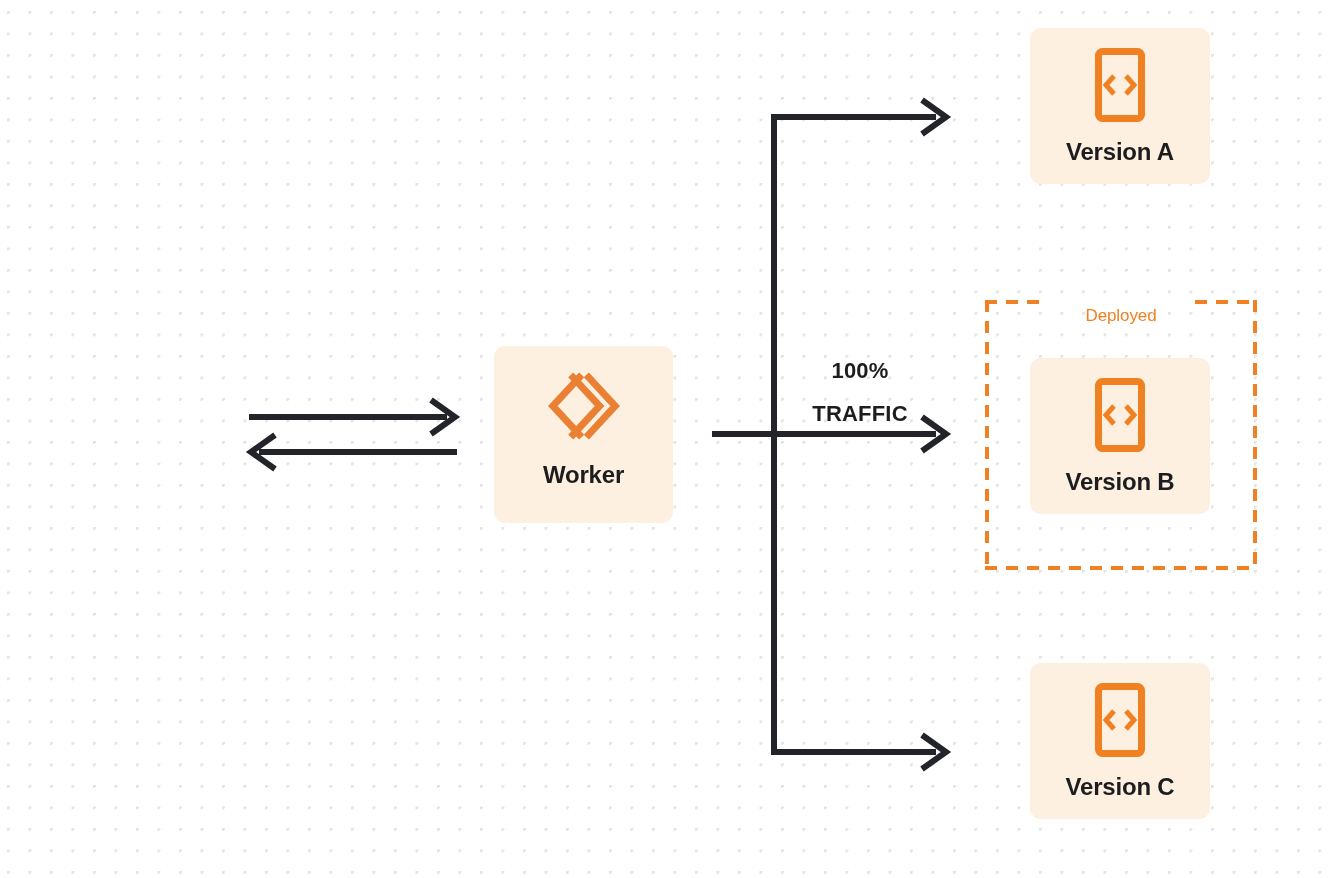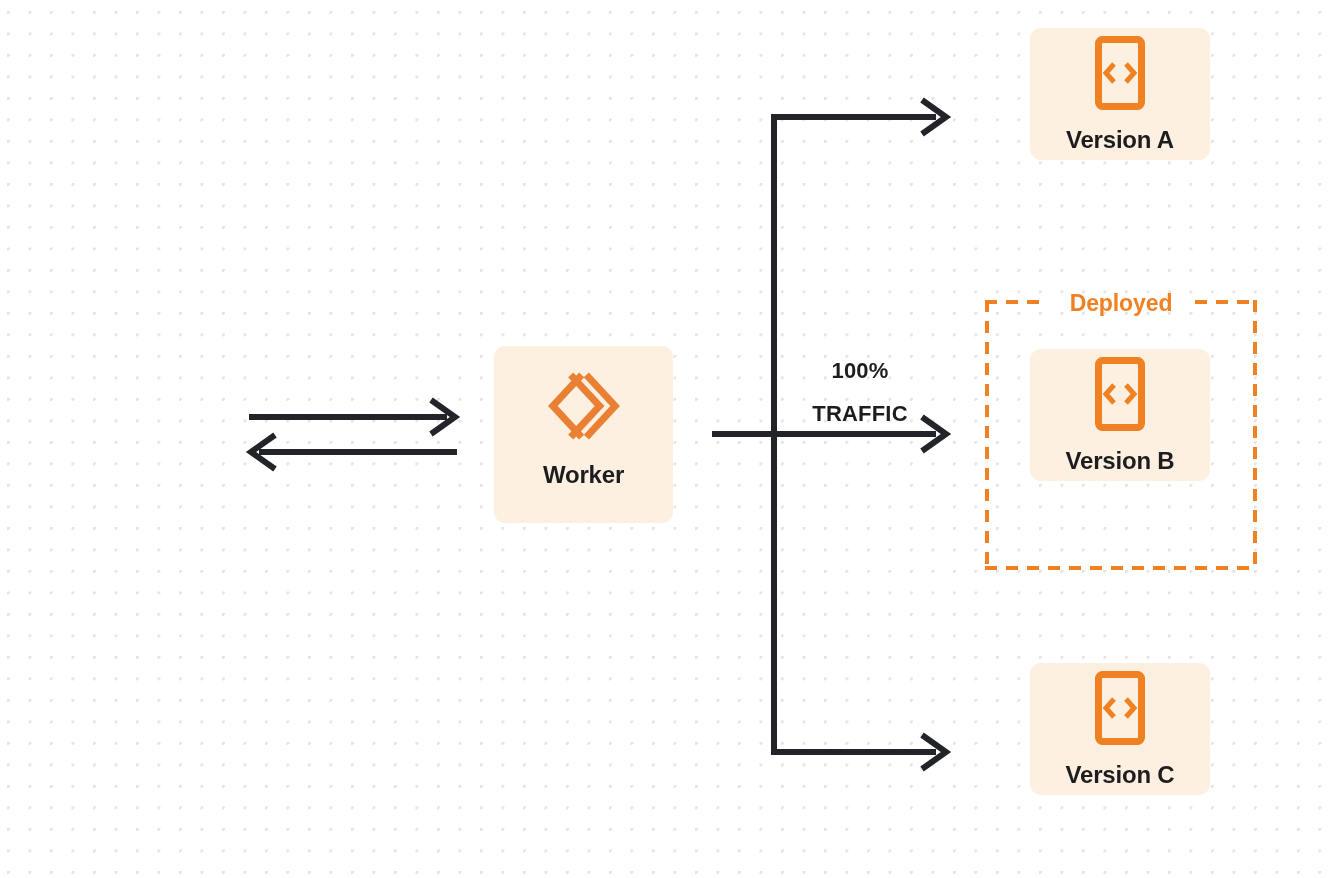--- a/index.html
+++ b/index.html
@@ -60,30 +60,30 @@
   #worker-node .worker-logo {
     width: 78px;
     height: 78px;
     margin-bottom: 18px;
   }
   #worker-node .node-label { margin-bottom: 15px; }
 
   
   .version-node {
     width: 180px;
-    height: 132px;
+    height: 156px;
     background: #fdf0e0;
   }
   .version-node .code-icon {
     width: 50px;
     height: 74px;
     margin-bottom: 18px;
   }
   #version-a-node { left: 1030px; top: 28px; }
-  #version-b-node { left: 1030px; top: 349px; }
+  #version-b-node { left: 1030px; top: 358px; }
   #version-c-node { left: 1030px; top: 663px; }
 
   
   #deployed-group {
     position: absolute;
     left: 985px;
     top: 300px;
     width: 272px;
     height: 270px;
     box-sizing: border-box;
@@ -104,24 +104,24 @@
   }
   #deployed-top-left   { left: 0;    top: 0;    width: 60px; }
   #deployed-top-right  { right: 0;   top: 0;    width: 62px; }
   #deployed-bottom     { left: 0;    bottom: 0; width: 272px; }
   #deployed-left       { left: 0;    top: 0;    height: 270px; }
   #deployed-right      { right: 0;   top: 0;    height: 270px; }
 
   #deployed-label {
     position: absolute;
     left: 50%;
-    top: 4px;
+    top: 16px;
     transform: translate(-50%, -52%);
-    font-size: 23px;
-    font-weight: 700;
+    font-size: 17px;
+    font-weight: 400;
     color: #f08122;
     letter-spacing: -0.1px;
     white-space: nowrap;
     padding: 0 8px;
     line-height: 1;
   }
 
   
   #connectors {
     position: absolute;

